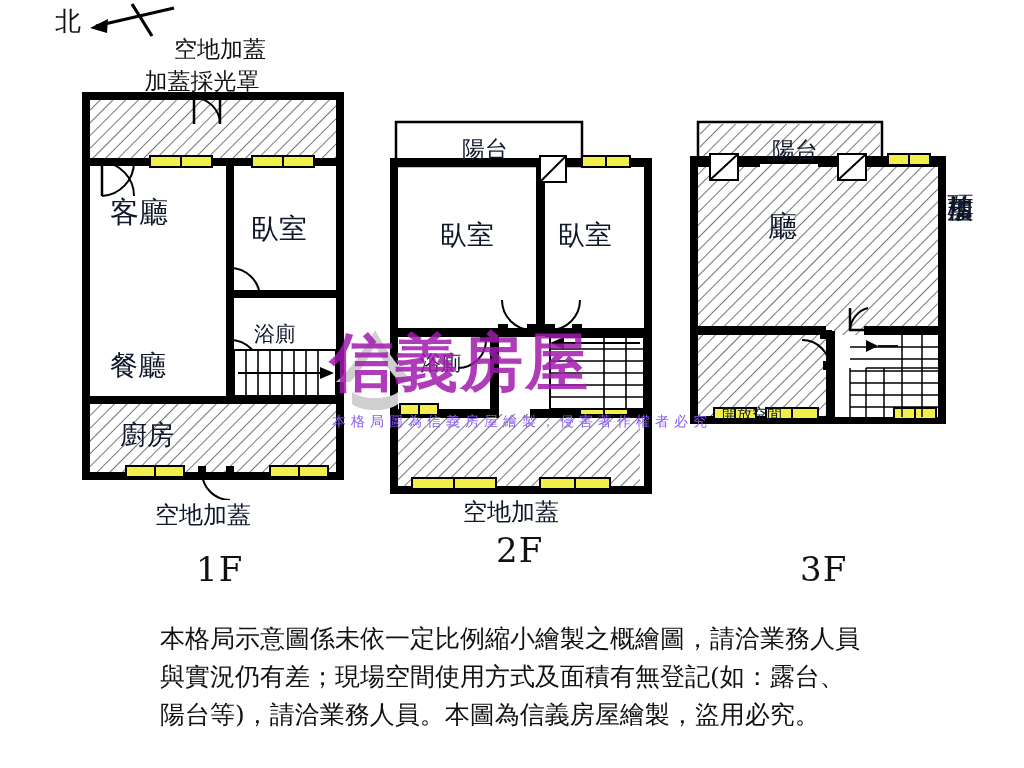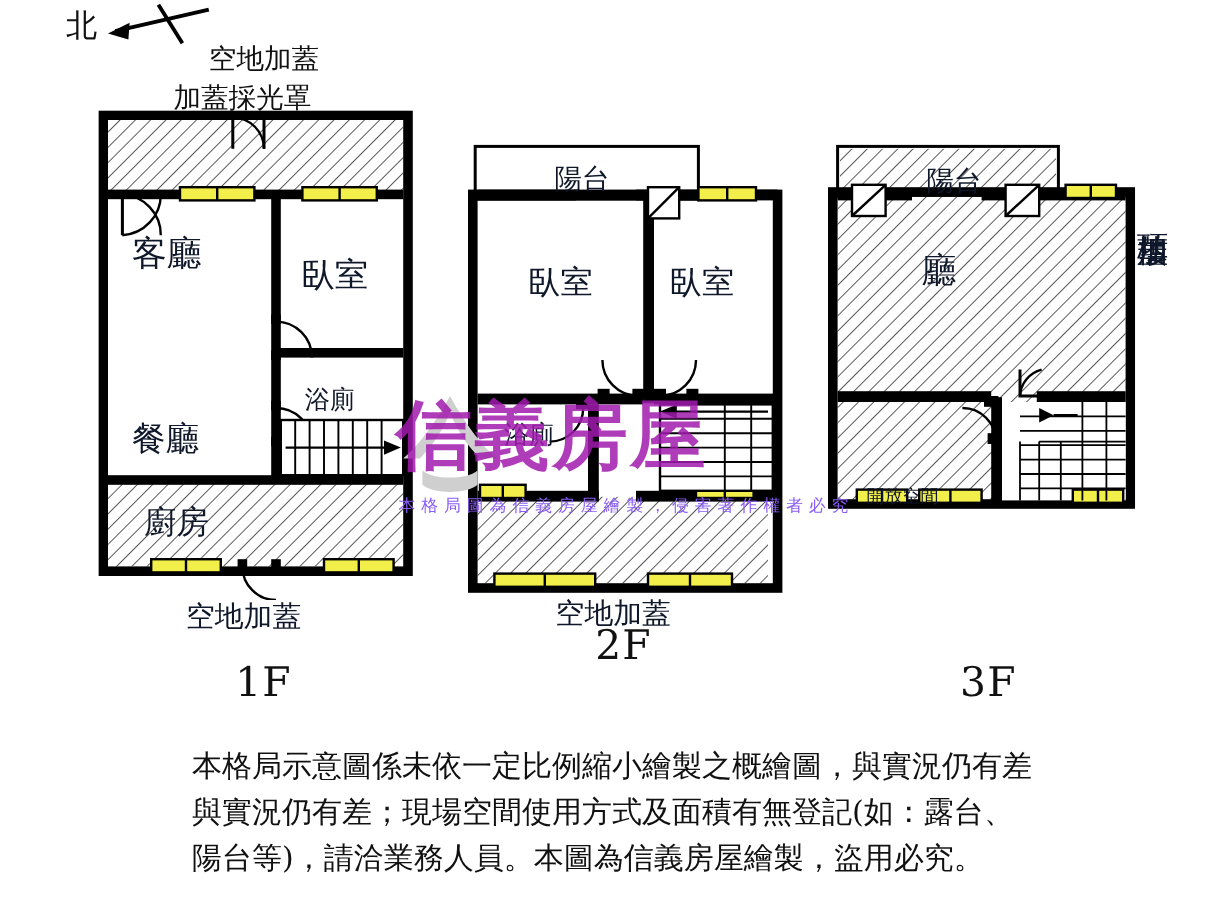--- a/index.html
+++ b/index.html
@@ -267,22 +267,22 @@
   <div class="wm wm-logo">
     <svg width="86" height="92" viewBox="0 0 86 92">
       <path d="M43 4 C30 28 16 46 4 56 L18 56 C30 44 38 30 43 18 C48 30 56 44 68 56 L82 56 C70 46 56 28 43 4 Z" fill="#cfcfcf"></path>
       <path d="M20 66 C30 74 56 74 66 66 L66 78 C56 86 30 86 20 78 Z" fill="#cfcfcf"></path>
     </svg>
   </div>
   <div class="wm wm-main cjk">信義房屋</div>
   <div class="wm wm-small cjk">本格局圖為信義房屋繪製，侵害著作權者必究</div>
 
   <div class="floor-tag" style="left:196px;top:549px;">1F</div>
-  <div class="floor-tag" style="left:496px;top:518px;text-align:center;">2F</div>
+  <div class="floor-tag" style="left:496px;top:530px;text-align:center;">2F</div>
   <div class="floor-tag" style="left:800px;top:549px;">3F</div>
 
   <div class="disc">
-    <div>本格局示意圖係未依一定比例縮小繪製之概繪圖，與實況仍有差</div>
+    <div>本格局示意圖係未依一定比例縮小繪製之概繪圖，請洽業務人員</div>
     <div>與實況仍有差；現場空間使用方式及面積有無登記(如：露台、</div>
     <div>陽台等)，請洽業務人員。本圖為信義房屋繪製，盜用必究。</div>
   </div>
 
 </div>
 
 </body></html>

